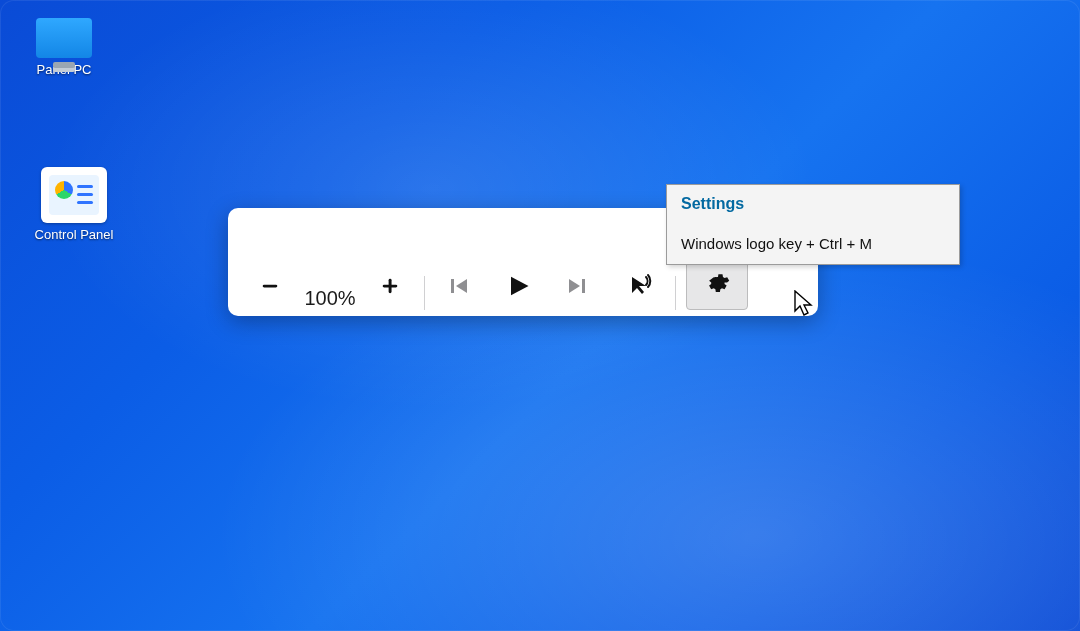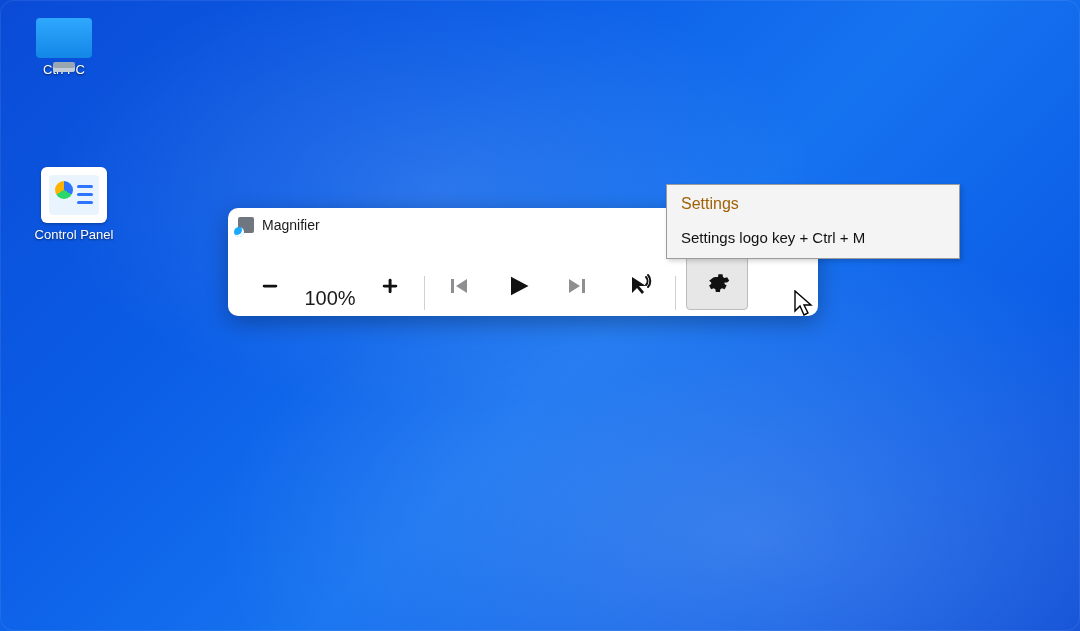--- a/index.html
+++ b/index.html
@@ -42,59 +42,43 @@
   .tb-btn{width:48px;height:48px;display:flex;align-items:center;justify-content:center;border-radius:4px;}
   .tb-btn.hover{background:#e7e7e8;border:1px solid #bcbcbd;width:60px;height:56px;}
   .zoomval{min-width:72px;text-align:center;font-size:20px;color:#1b1b1b;}
   .sep{width:1px;height:34px;background:#d0d0d2;margin:0 10px;}
   
   .tooltip{
     position:absolute;left:666px;top:184px;width:264px;
     background:#f4f4f4;border:1px solid #9b9b9b;padding:10px 14px 12px;
     box-shadow:2px 2px 5px rgba(0,0,0,.18);
   }
-  .tooltip .tt-title{font-size:16px;font-weight:400;color:#a16207;margin-bottom:16px;}
+  .tooltip .tt-title{font-size:16px;font-weight:700;color:#0369a1;margin-bottom:22px;}
   .tooltip .tt-body{font-size:15px;color:#111;}
   
   .cursor{position:absolute;left:794px;top:290px;pointer-events:none;}
 </style>
 </head>
 <body>
 
 <div class="desktop">
 
   <div class="dicon" style="left:14px;top:18px;">
     <div class="pc-monitor"></div>
-    <div class="label">Ctrl PC</div>
+    <div class="label">Panel PC</div>
   </div>
 
   <div class="dicon" style="left:14px;top:167px;width:120px;">
     <div class="cp-tile">
         <div class="cp-inner"></div>
       </div>
     <div class="label">Control Panel</div>
   </div>
 
   <div class="magwin">
-    <div class="titlebar">
-      <div class="appicon"></div>
-      <div class="title">Magnifier</div>
-      <div class="spacer"></div>
-      <div class="winbtn">
-        <svg width="12" height="12" viewBox="0 0 12 12">
-            <line x1="1" y1="6" x2="11" y2="6" stroke="#1b1b1b" stroke-width="1.4"></line>
-          </svg>
-      </div>
-      <div class="winbtn">
-        <svg width="12" height="12" viewBox="0 0 12 12">
-            <line x1="1" y1="1" x2="11" y2="11" stroke="#1b1b1b" stroke-width="1.4"></line>
-            <line x1="11" y1="1" x2="1" y2="11" stroke="#1b1b1b" stroke-width="1.4"></line>
-          </svg>
-      </div>
-    </div>
 
     <div class="toolbar">
       <div class="tb-btn">
         <svg width="22" height="22" viewBox="0 0 24 24">
             <rect x="4" y="10.5" width="16" height="3.2" rx="1.6" fill="#111"></rect>
           </svg>
       </div>
       <div class="zoomval">100%</div>
       <div class="tb-btn">
         <svg width="22" height="22" viewBox="0 0 24 24">
@@ -138,20 +122,20 @@
       <div class="tb-btn hover">
         <svg width="26" height="26" viewBox="0 0 24 24">
           <path fill="#111" d="M12 8.2a3.8 3.8 0 1 0 0 7.6 3.8 3.8 0 0 0 0-7.6zm9.3 5.1l2-1.5-1.9-3.3-2.4.7a7.7 7.7 0 0 0-1.5-.9l-.4-2.5h-3.8l-.4 2.5c-.5.2-1 .5-1.5.9l-2.4-.7L4.7 11.8l2 1.5c0 .2-.1.5-.1.7s0 .5.1.7l-2 1.5 1.9 3.3 2.4-.7c.5.4 1 .7 1.5.9l.4 2.5h3.8l.4-2.5c.5-.2 1-.5 1.5-.9l2.4.7 1.9-3.3-2-1.5c0-.2.1-.5.1-.7s0-.5-.1-.7z"></path>
         </svg>
       </div>
     </div>
   </div>
 
   <div class="tooltip">
     <div class="tt-title">Settings</div>
-    <div class="tt-body">Settings logo key + Ctrl + M</div>
+    <div class="tt-body">Windows logo key + Ctrl + M</div>
   </div>
 
   <svg class="cursor" width="22" height="28" viewBox="0 0 22 28">
     <polygon points="1,1 1,21 6,16 10,25 14,23 10,15 17,15" fill="#fff" stroke="#000" stroke-width="1.4"></polygon>
   </svg>
 
 </div>
 
 </body></html>

